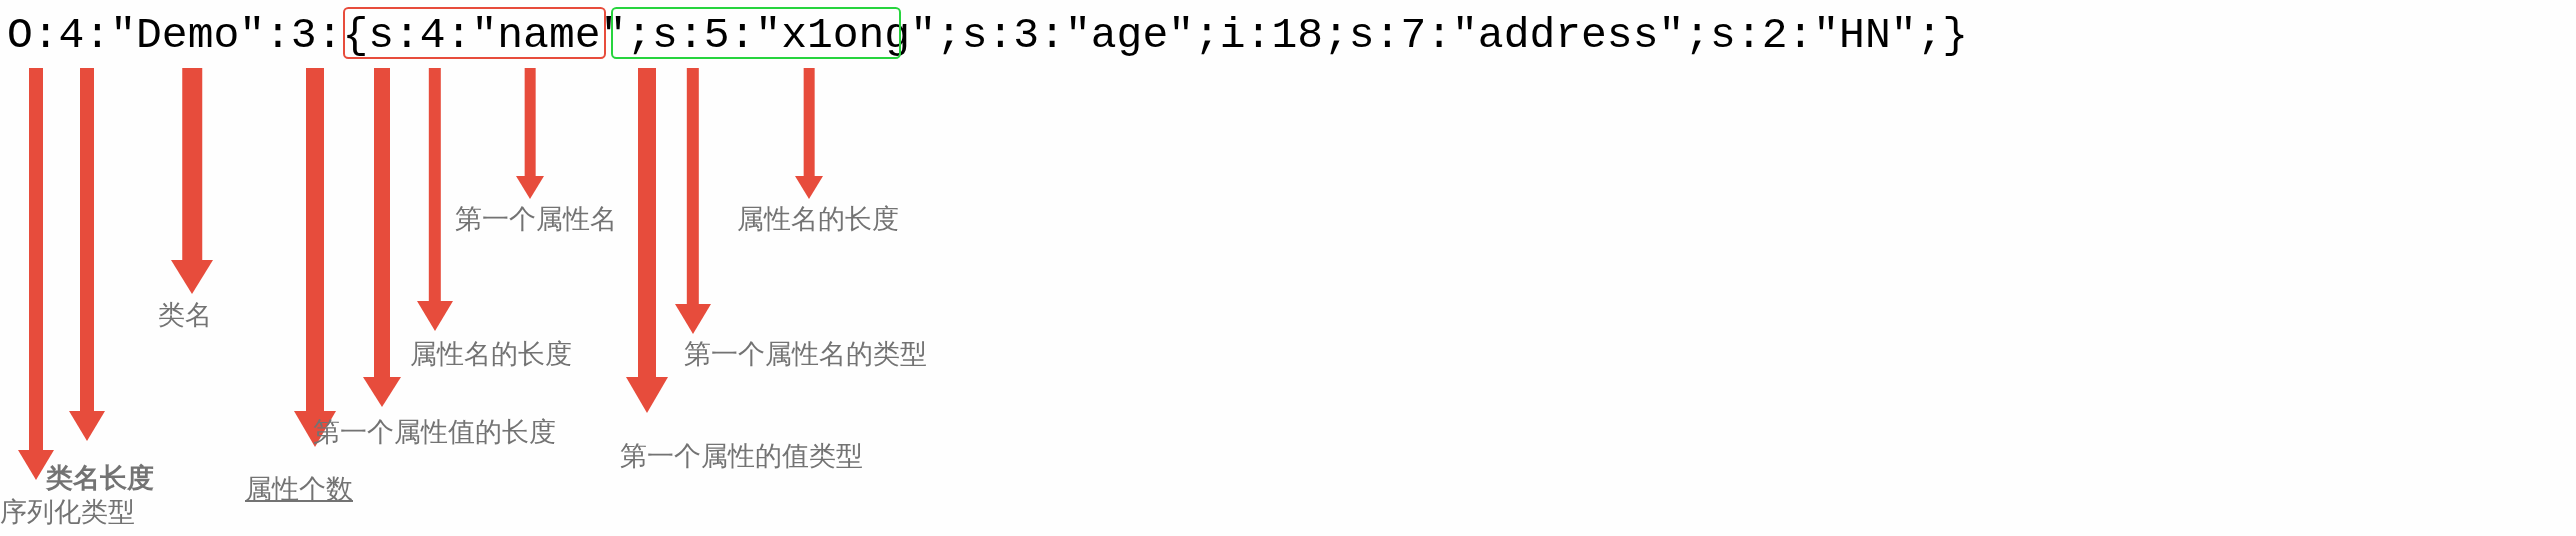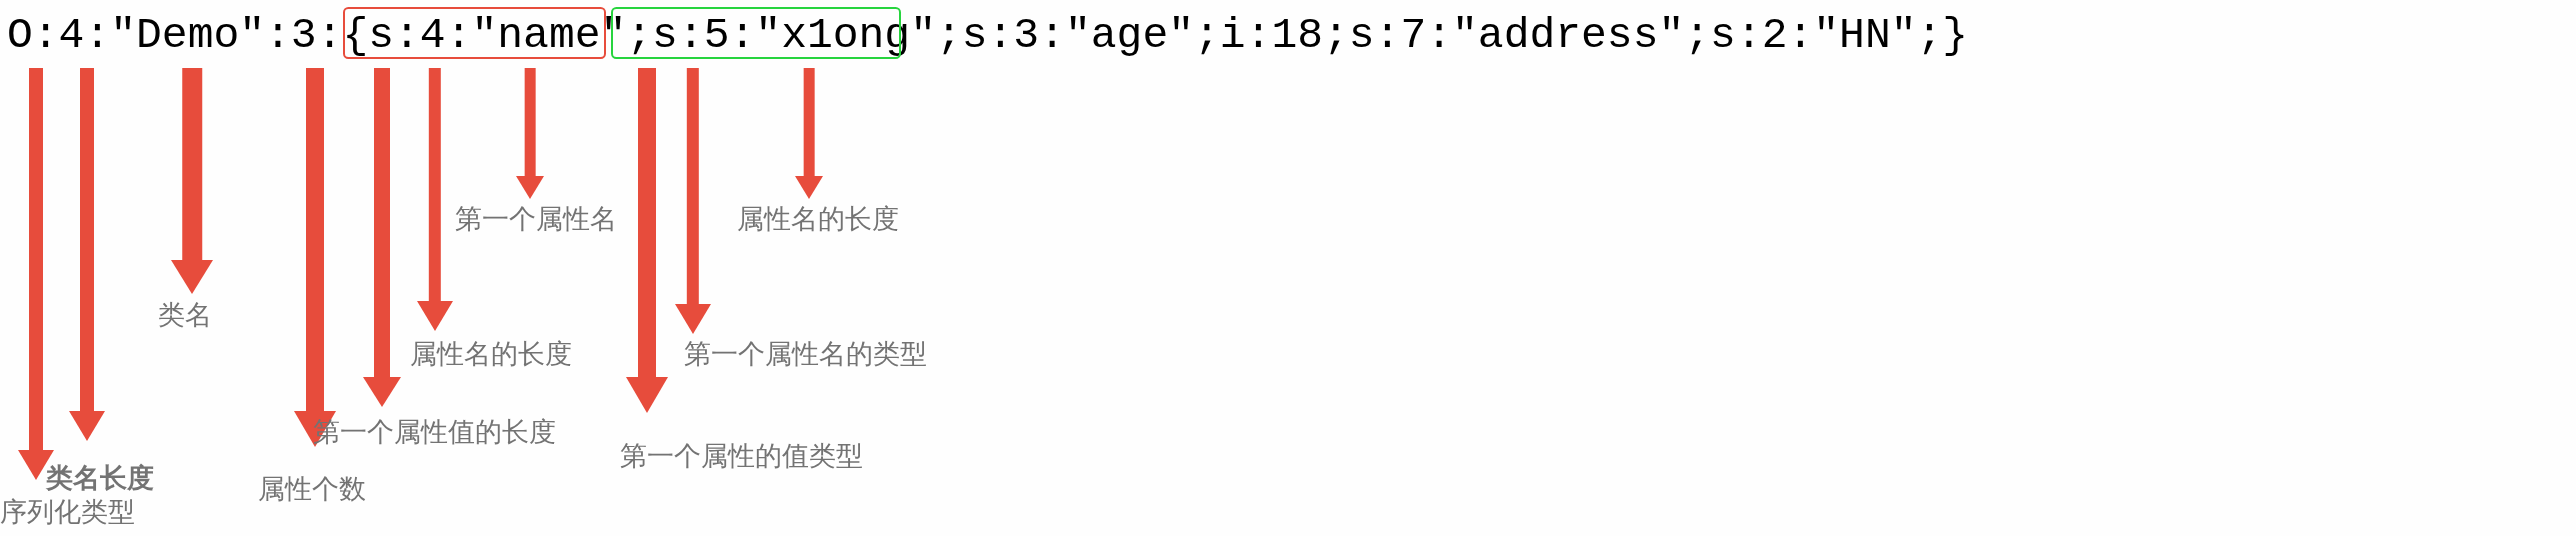--- a/index.html
+++ b/index.html
@@ -77,21 +77,21 @@
 <div class="arrow" style="left:174px; top:68px; width:36px;">
   <div class="arrow-body" style="top:0; width:19.5px; height:192px;"></div>
   <div class="arrow-head" style="top:192px; border-left-width:21px; border-right-width:21px; border-top-width:34px;"></div>
 </div>
 <div class="label" style="left:158px; top:297px;">类名</div>
 
 <div class="arrow" style="left:297px; top:68px; width:36px;">
   <div class="arrow-body" style="top:0; width:18px; height:343px;"></div>
   <div class="arrow-head" style="top:343px; border-left-width:21px; border-right-width:21px; border-top-width:36px;"></div>
 </div>
-<div class="label" style="left:258px; top:471px;">属性个数</div>
+<div class="label" style="left:245px; top:471px;text-decoration:underline;">属性个数</div>
 
 <div class="arrow" style="left:364px; top:68px; width:36px;">
   <div class="arrow-body" style="top:0; width:16px; height:309px;"></div>
   <div class="arrow-head" style="top:309px; border-left-width:19.5px; border-right-width:19.5px;"></div>
 </div>
 <div class="label" style="left:313px; top:414px;">第一个属性值的长度</div>
 
 <div class="arrow" style="left:417px; top:68px; width:36px;">
   <div class="arrow-body" style="top:0; width:12.4px; height:233px;"></div>
   <div class="arrow-head" style="top:233px;"></div>

